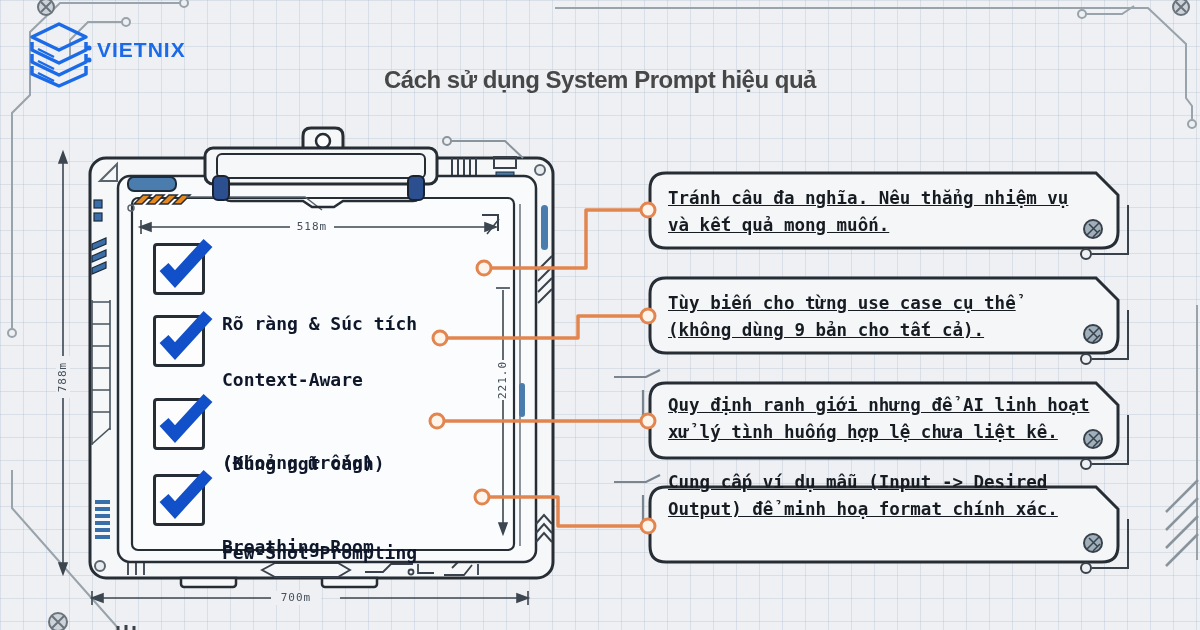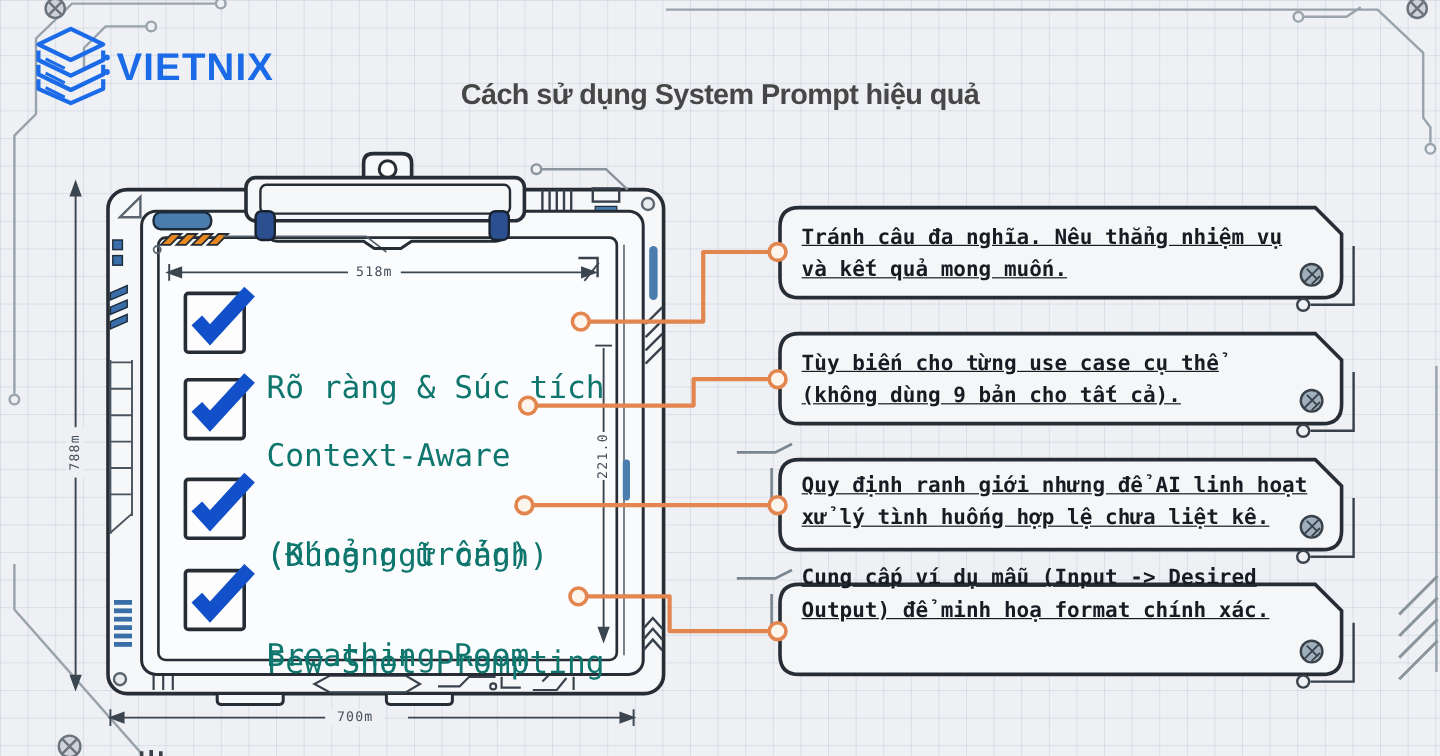--- a/index.html
+++ b/index.html
@@ -9,30 +9,30 @@
     background-image:
       linear-gradient(rgba(168,182,202,.30) 1px, transparent 1px),
       linear-gradient(90deg, rgba(168,182,202,.30) 1px, transparent 1px);
     background-size:23px 23px;
     font-family:"DejaVu Sans Mono", monospace;
   }
   #lineart{position:absolute;left:0;top:0;z-index:1;}
   .txt{position:absolute;z-index:2;}
   .logo-text{
     left:97px;top:38px;font-family:"Liberation Sans",sans-serif;
-    font-weight:bold;font-size:32px;letter-spacing:1px;color:#1b6be8;
+    font-weight:bold;font-size:21px;letter-spacing:1px;color:#1b6be8;
   }
   .title{
     left:0;right:0;top:66px;text-align:center;
     font-family:"Liberation Sans",sans-serif;font-weight:bold;
     font-size:24px;letter-spacing:-0.5px;color:#474747;
   }
   .check-label{
-    left:222px;width:330px;color:#0f766e;font-weight:normal;
-    font-size:26px;line-height:28px;white-space:pre;
+    left:222px;width:330px;color:#0f172a;font-weight:bold;
+    font-size:18px;line-height:28px;white-space:pre;
   }
   .checkbox{
     position:absolute;z-index:2;left:153px;width:46px;height:46px;
     border:3px solid #262d35;border-radius:4px;background:#fdfdfe;
   }
   .checkbox svg{position:absolute;left:-4px;top:-8px;overflow:visible;}
   .callout-text{
     left:668px;width:440px;color:#171c22;font-weight:bold;
     font-size:17.5px;line-height:27px;white-space:pre-line;text-decoration:underline;
   }

